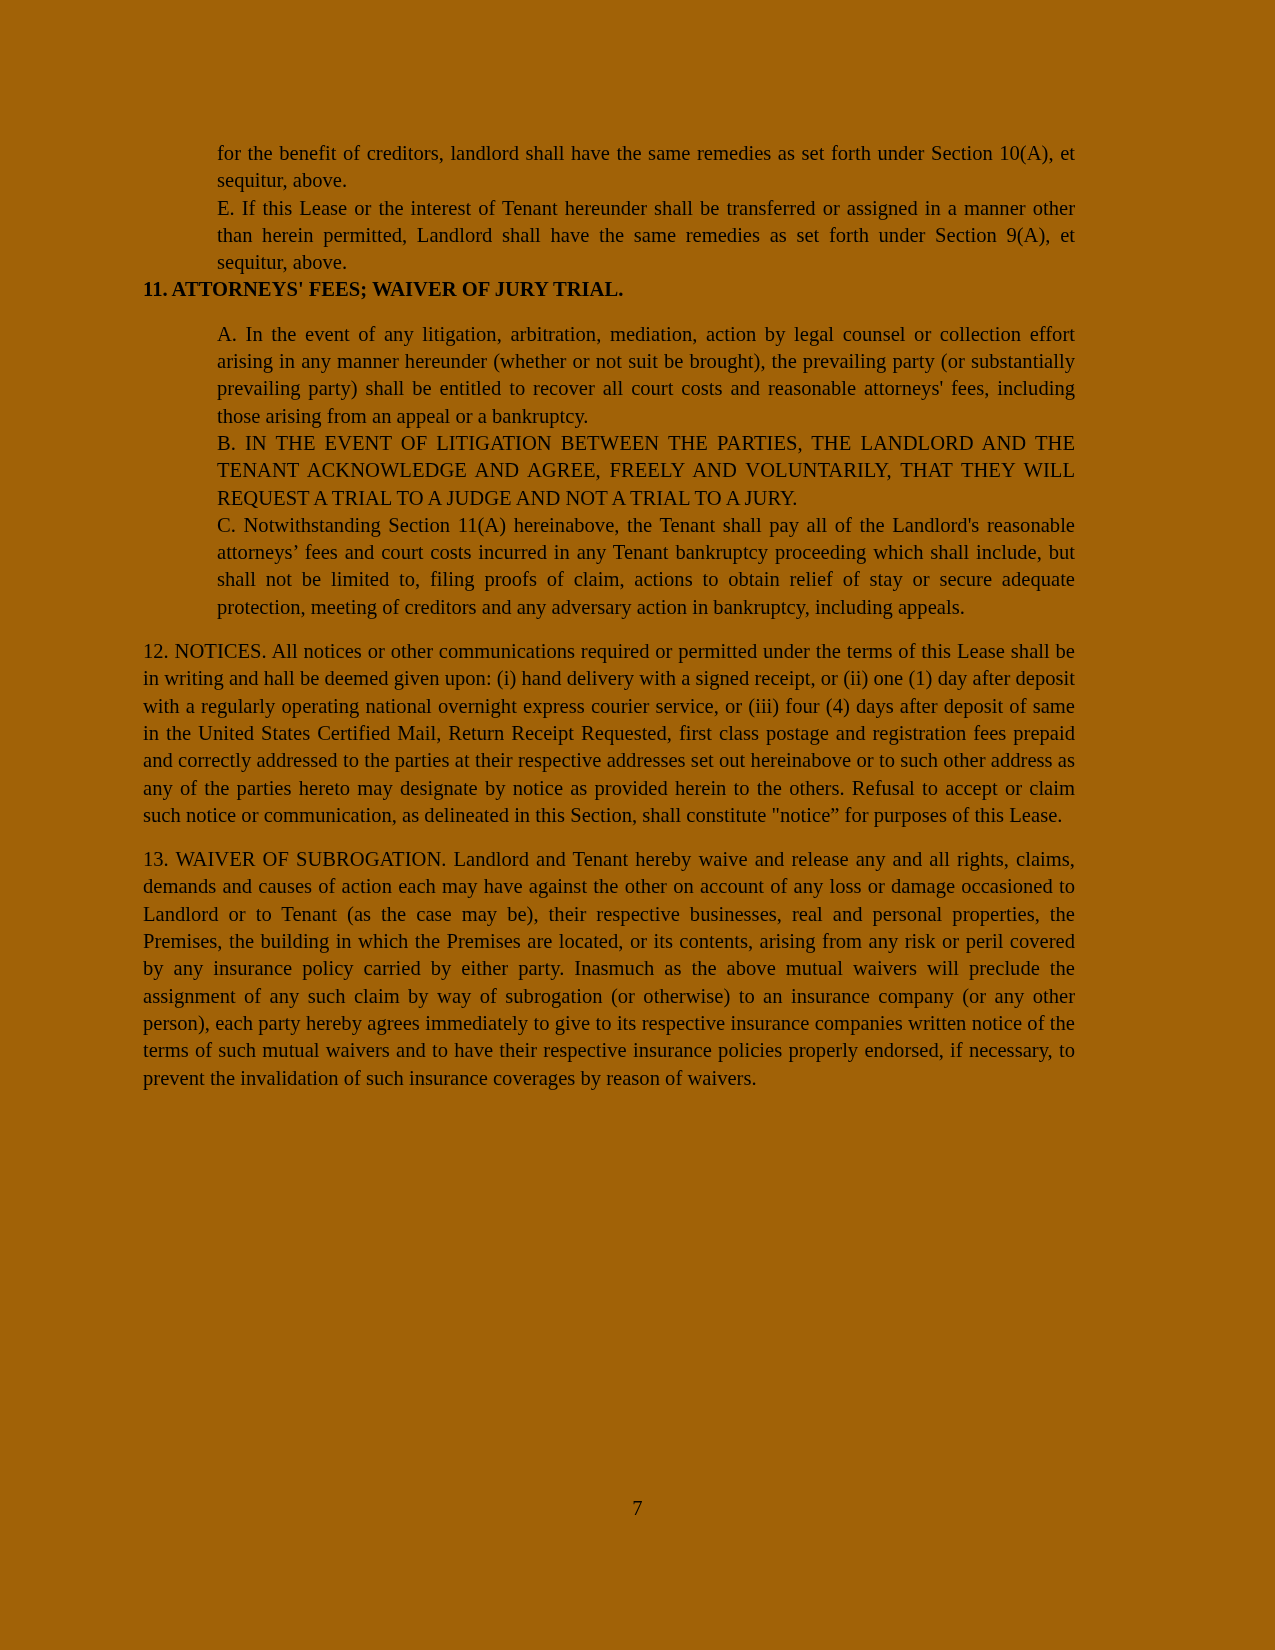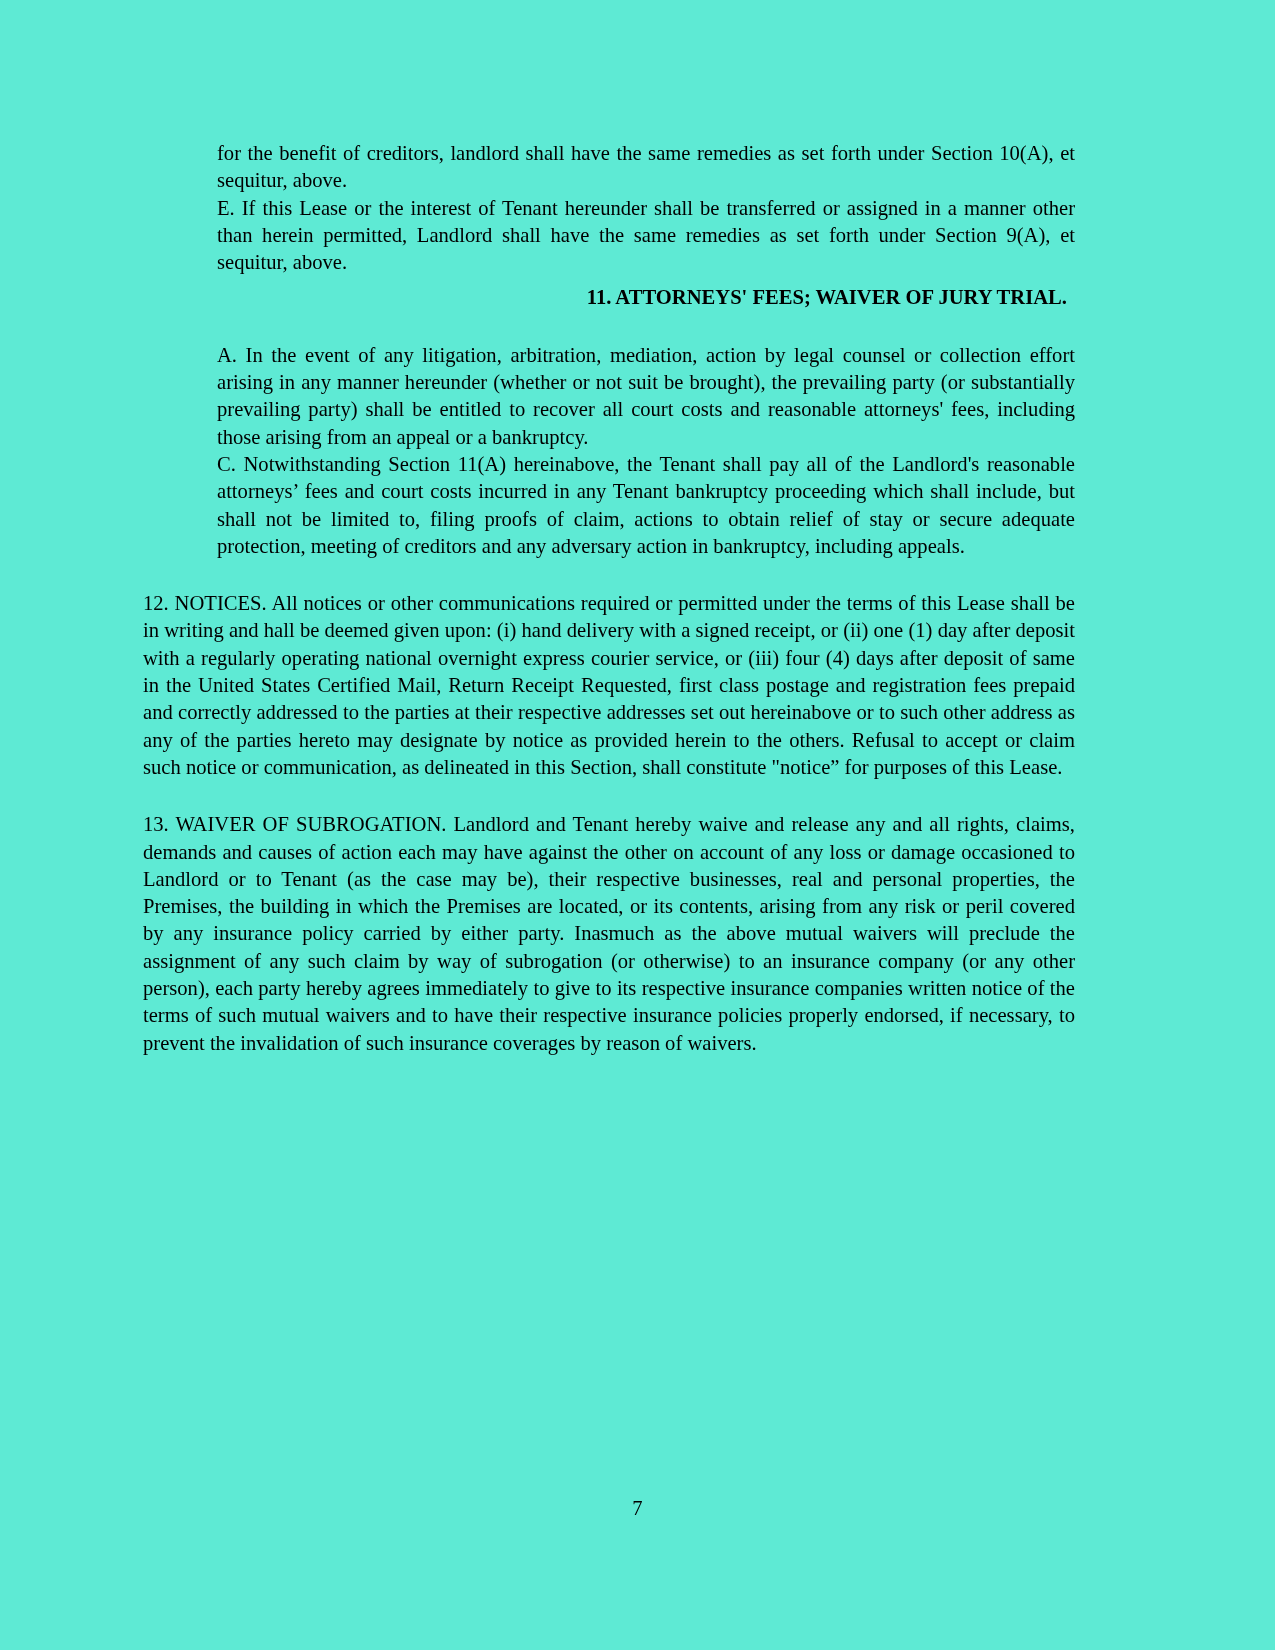--- a/index.html
+++ b/index.html
@@ -8,21 +8,21 @@
     background: #ffffff;
   }
   body {
     font-family: "Liberation Serif", "DejaVu Serif", serif;
     color: #000000;
   }
   .page {
     position: relative;
     width: 1275px;
     height: 1650px;
-    background: #5eead4;
+    background: #a16207;
     box-sizing: border-box;
     overflow: hidden;
   }
   .content {
     position: absolute;
     left: 143px;
     top: 140px;
     width: 932px;
   }
   
@@ -34,27 +34,27 @@
     margin: 0;
     -webkit-hyphens: none;
     hyphens: none;
   }
   
   .indent {
     margin-left: 74px;
     width: 858px;
   }
   .block-gap-lg { margin-top: 40px; }
-  .block-gap-md { margin-top: 30px; }
+  .block-gap-md { margin-top: 17px; }
   .heading {
     font-size: 20.6px;
     line-height: 27.3px;
     font-weight: bold;
-    text-align: right;
-    margin: 8px;
+    text-align: left;
+    margin: 0;
   }
   .run-in {
     font-weight: normal;
   }
   .page-number {
     position: absolute;
     left: 0;
     top: 1495px;
     width: 1275px;
     text-align: center;
@@ -69,20 +69,21 @@
   <div class="content">
 
     <p class="para indent">for the benefit of creditors, landlord shall have the same remedies as set forth under Section 10(A), et sequitur, above.</p>
 
     <p class="para indent">E. If this Lease or the interest of Tenant hereunder shall be transferred or assigned in a manner other than herein permitted, Landlord shall have the same remedies as set forth under Section 9(A), et sequitur, above.</p>
 
     <p class="heading block-gap-lg">11. ATTORNEYS' FEES; WAIVER OF JURY TRIAL.</p>
 
     <p class="para indent block-gap-md">A. In the event of any litigation, arbitration, mediation, action by legal counsel or collection effort arising in any manner hereunder (whether or not suit be brought), the prevailing party (or substantially prevailing party) shall be entitled to recover all court costs and reasonable attorneys' fees, including those arising from an appeal or a bankruptcy.</p>
 
+    <p class="para indent">B. IN THE EVENT OF LITIGATION BETWEEN THE PARTIES, THE LANDLORD AND THE TENANT ACKNOWLEDGE AND AGREE, FREELY AND VOLUNTARILY, THAT THEY WILL REQUEST A TRIAL TO A JUDGE AND NOT A TRIAL TO A JURY.</p>
 
     <p class="para indent">C. Notwithstanding Section 11(A) hereinabove, the Tenant shall pay all of the Landlord's reasonable attorneys’ fees and court costs incurred in any Tenant bankruptcy proceeding which shall include, but shall not be limited to, filing proofs of claim, actions to obtain relief of stay or secure adequate protection, meeting of creditors and any adversary action in bankruptcy, including appeals.</p>
 
     <p class="para block-gap-md"><span class="run-in">12. NOTICES.</span><span> All notices or other communications required or permitted under the terms of this Lease shall be in writing and hall be deemed given upon: (i) hand delivery with a signed receipt, or (ii) one (1) day after deposit with a regularly operating national overnight express courier service, or (iii) four (4) days after deposit of same in the United States Certified Mail, Return Receipt Requested, first class postage and registration fees prepaid and correctly addressed to the parties at their respective addresses set out hereinabove or to such other address as any of the parties hereto may designate by notice as provided herein to the others. Refusal to accept or claim such notice or communication, as delineated in this Section, shall constitute "notice” for purposes of this Lease.</span></p>
 
     <p class="para block-gap-md"><span class="run-in">13. WAIVER OF SUBROGATION.</span><span> Landlord and Tenant hereby waive and release any and all rights, claims, demands and causes of action each may have against the other on account of any loss or damage occasioned to Landlord or to Tenant (as the case may be), their respective businesses, real and personal properties, the Premises, the building in which the Premises are located, or its contents, arising from any risk or peril covered by any insurance policy carried by either party. Inasmuch as the above mutual waivers will preclude the assignment of any such claim by way of subrogation (or otherwise) to an insurance company (or any other person), each party hereby agrees immediately to give to its respective insurance companies written notice of the terms of such mutual waivers and to have their respective insurance policies properly endorsed, if necessary, to prevent the invalidation of such insurance coverages by reason of waivers.</span></p>
 
   </div>
 
   <div class="page-number">7</div>

